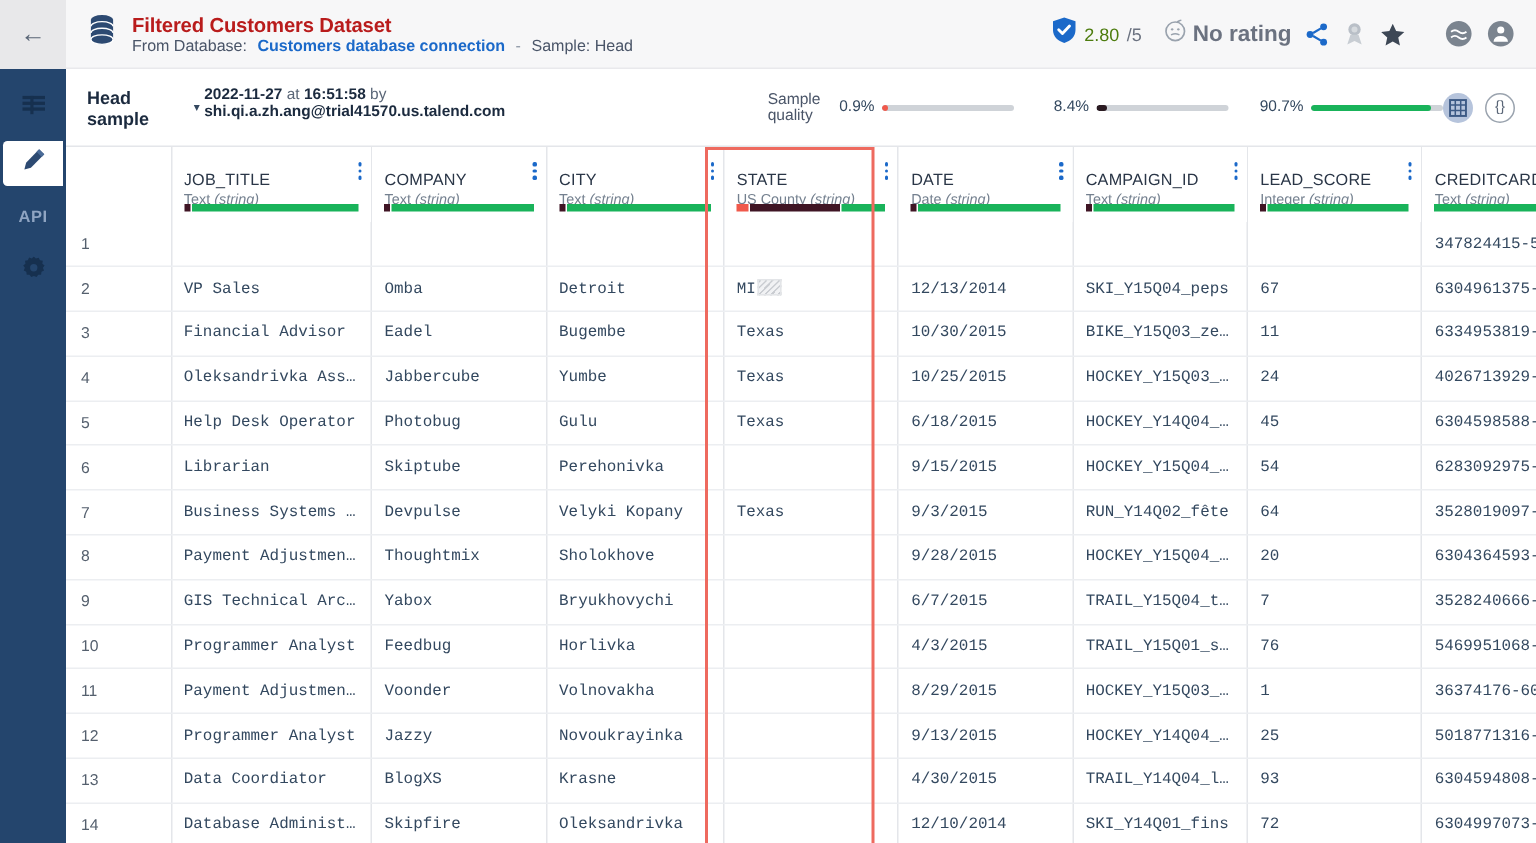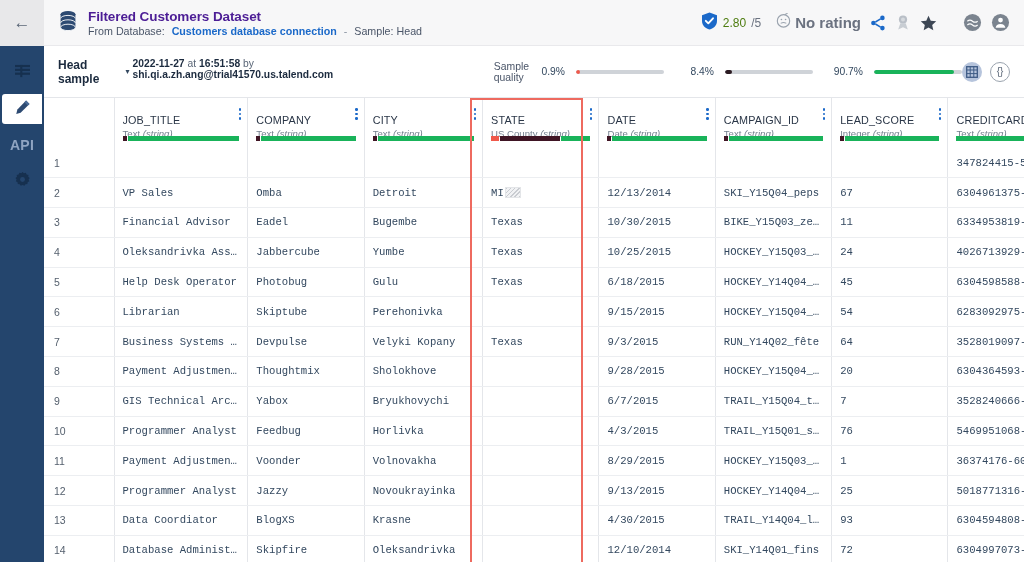--- a/index.html
+++ b/index.html
@@ -21,21 +21,21 @@
   }
   .back-zone {
     width: 44px; height: 46px; flex: 0 0 44px;
     display: flex; align-items: center; justify-content: center;
     background: #e8e8ea;
     cursor: pointer;
   }
   .back-arrow { font-size: 17px; color: #5a6677; line-height: 1; }
   .db-icon { flex: 0 0 auto; margin: 0 10px 0 14px; }
   .title-block { display: flex; flex-direction: column; justify-content: center; gap: 1px; }
-  .dataset-title { font-size: 13.5px; font-weight: bold; color: #4c1d95; letter-spacing: -0.1px; }
+  .dataset-title { font-size: 13.5px; font-weight: bold; color: #b91c1c; letter-spacing: -0.1px; }
   .dataset-sub { font-size: 10.7px; color: #4a5568; display: flex; align-items: center; gap: 7px; }
   .dataset-sub .lnk { color: #1b69c9; font-weight: bold; cursor: pointer; }
   .dataset-sub .sep { color: #8b95a3; }
   .topbar-right { margin-left: auto; display: flex; align-items: center; gap: 9px; padding-right: 14px; }
   .score-wrap { display: flex; align-items: center; gap: 5px; }
   .score-val { font-size: 12px; font-weight: normal; color: #4d7c0f; }
   .score-den { font-size: 12px; color: #6b7280; }
   .rating-wrap { display: flex; align-items: center; gap: 4px; margin-left: 6px; }
   .rating-txt { font-size: 15px; color: #6b7280; font-weight: bold; }
   .tb-icon { display: flex; align-items: center; justify-content: center; cursor: pointer; }
@@ -50,21 +50,21 @@
     background: #24456d;
     display: flex; flex-direction: column; align-items: center;
     padding-top: 12px; gap: 6px;
   }
   .side-item {
     width: 36px; height: 30px;
     display: flex; align-items: center; justify-content: center;
     border-radius: 3px; cursor: pointer;
   }
   .side-item.active { background: #ffffff; width: 40px; height: 30px; border-radius: 3px 0 0 3px; }
-  .side-api { font-size: 14px; font-weight: bold; color: #8fa4c2; letter-spacing: 0.3px; }
+  .side-api { font-size: 11px; font-weight: bold; color: #8fa4c2; letter-spacing: 0.3px; }
 
   
   .content { flex: 1 1 auto; display: flex; flex-direction: column; min-width: 0; background: #fff; }
 
   
   .samplebar {
     height: 52px; flex: 0 0 52px;
     display: flex; align-items: center;
     padding: 0 14px 0 14px;
     background: #fff;
@@ -73,21 +73,21 @@
   .sample-left { display: flex; flex-direction: row; gap: 3px; }
   .sample-head { display: flex; align-items: center; gap: 6px; }
   .sample-name { font-size: 12px; font-weight: bold; color: #1b2a3e; }
   .caret { font-size: 8px; color: #33485f; }
   .sample-meta { font-size: 10.3px; color: #5a6677; }
   .sample-meta b { color: #1b2a3e; font-weight: bold; }
 
   .quality-block { margin-left: 85px; display: flex; flex-direction: row; gap: 4px; }
   .quality-label { font-size: 10.4px; color: #4a5568; }
   .quality-row { display: flex; align-items: center; gap: 18px; }
-  .q-item { display: flex; align-items: center; gap: 11px; }
+  .q-item { display: flex; align-items: center; gap: 5px; }
   .q-pct { font-size: 10.3px; color: #33485f; min-width: 32px; text-align: right; }
   .q-track { width: 88px; height: 4px; background: #cfd3d8; border-radius: 2px; position: relative; overflow: hidden; }
   .q-fill { position: absolute; left: 0; top: 0; height: 4px; border-radius: 2px; }
 
   .samplebar-right { margin-left: auto; display: flex; align-items: center; gap: 8px; }
   .view-btn { width: 20px; height: 20px; border-radius: 50%; display: flex; align-items: center; justify-content: center; cursor: pointer; }
   .view-btn.sel { background: #b6c4dc; }
   .view-btn.plain { border: 1px solid #9aa3ae; color: #5a6677; font-size: 10px; }
 
   

